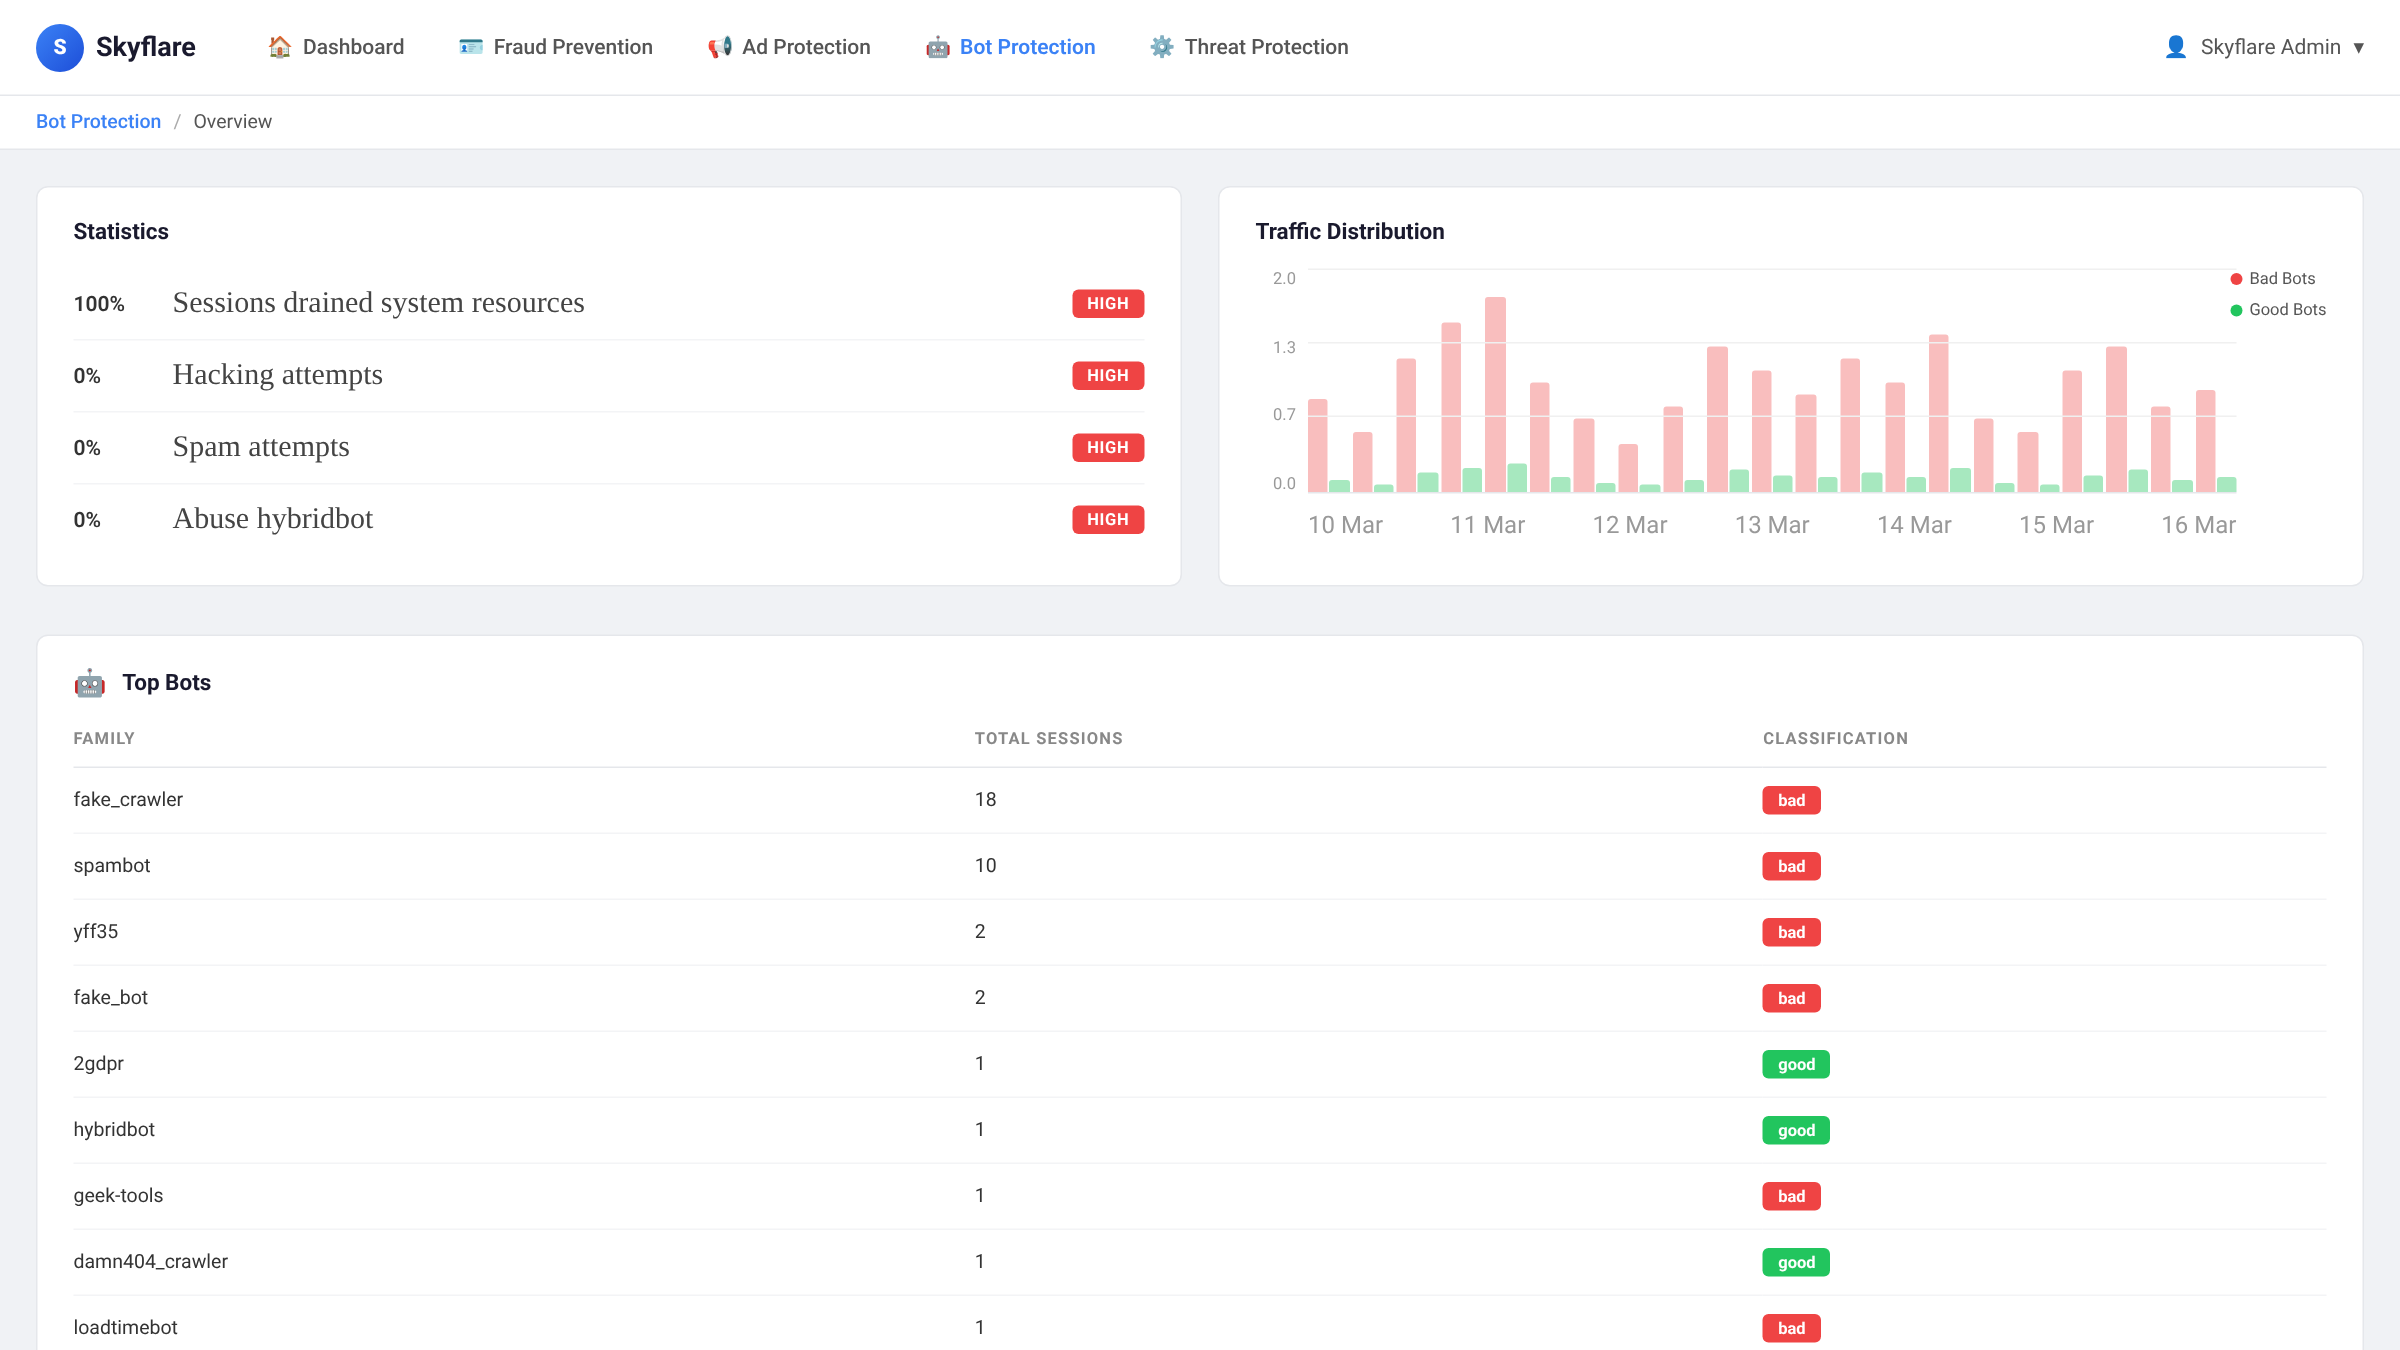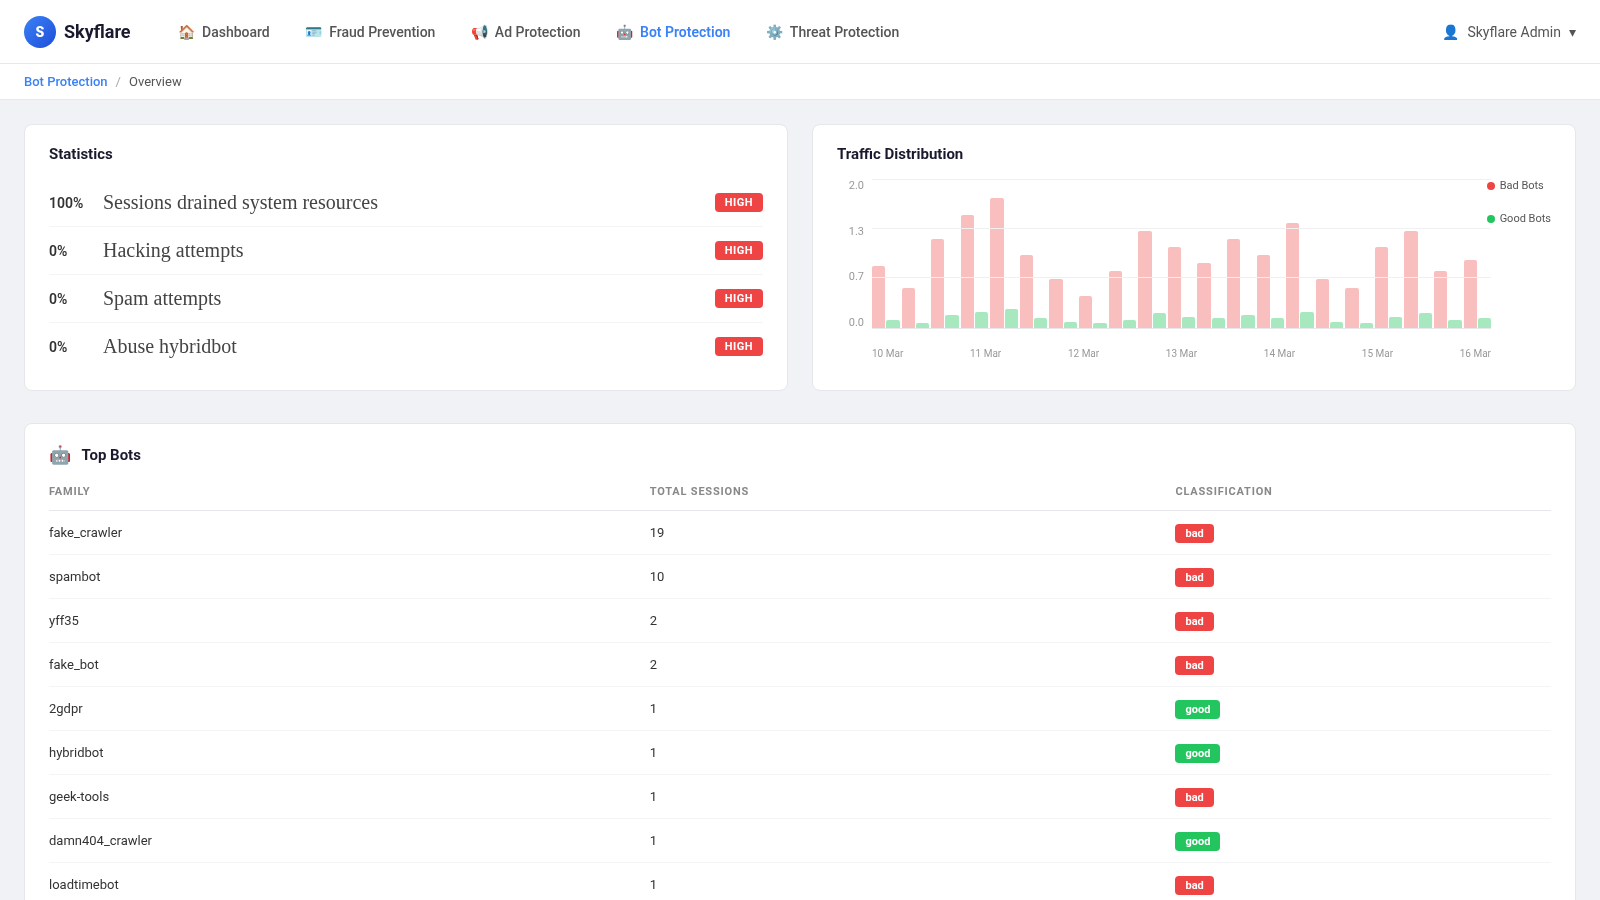--- a/index.html
+++ b/index.html
@@ -113,21 +113,21 @@
       margin-bottom: 16px;
       color: #1a1a2e;
     }
 
     
     .stat-row {
       display: flex;
       align-items: center;
       padding: 12px 0;
       border-bottom: 1px solid #f3f4f6;
-      gap: 4px;
+      gap: 16px;
     }
     .stat-row:last-child { border-bottom: none; }
     .stat-pct {
       width: 50px;
       font-weight: 600;
       color: #333;
       font-size: 14px;
     }
     .stat-label {
       flex: 1;
@@ -198,30 +198,30 @@
       border-radius: 2px 2px 0 0;
       min-height: 1px;
     }
     .chart-x-labels {
       position: absolute;
       left: 35px;
       right: 60px;
       bottom: 0;
       display: flex;
       justify-content: space-between;
-      font-size: 10px;
+      font-size: 16px;
       color: #999;
     }
     .chart-legend {
       position: absolute;
       right: 0;
       top: 0;
       display: flex;
       flex-direction: column;
-      gap: 20px;
+      gap: 8px;
       font-size: 11px;
       color: #555;
     }
     .legend-item {
       display: flex;
       align-items: center;
       gap: 5px;
     }
     .legend-dot-bad { width: 8px; height: 8px; border-radius: 50%; background: #ef4444; }
     .legend-dot-good { width: 8px; height: 8px; border-radius: 50%; background: #22c55e; }
@@ -515,21 +515,21 @@
       <thead>
         <tr id="bots-header-row">
             <th>FAMILY</th>
             <th>TOTAL SESSIONS</th>
             <th>CLASSIFICATION</th>
           </tr>
       </thead>
       <tbody id="bots-tbody">
           <tr>
       <td class="col-family">fake_crawler</td>
-      <td class="col-sessions">19</td>
+      <td class="col-sessions">18</td>
       <td class="col-class">
         <span class="badge-bad">bad</span>
       </td>
     </tr>
           <tr>
       <td class="col-family">spambot</td>
       <td class="col-sessions">10</td>
       <td class="col-class">
         <span class="badge-bad">bad</span>
       </td>

